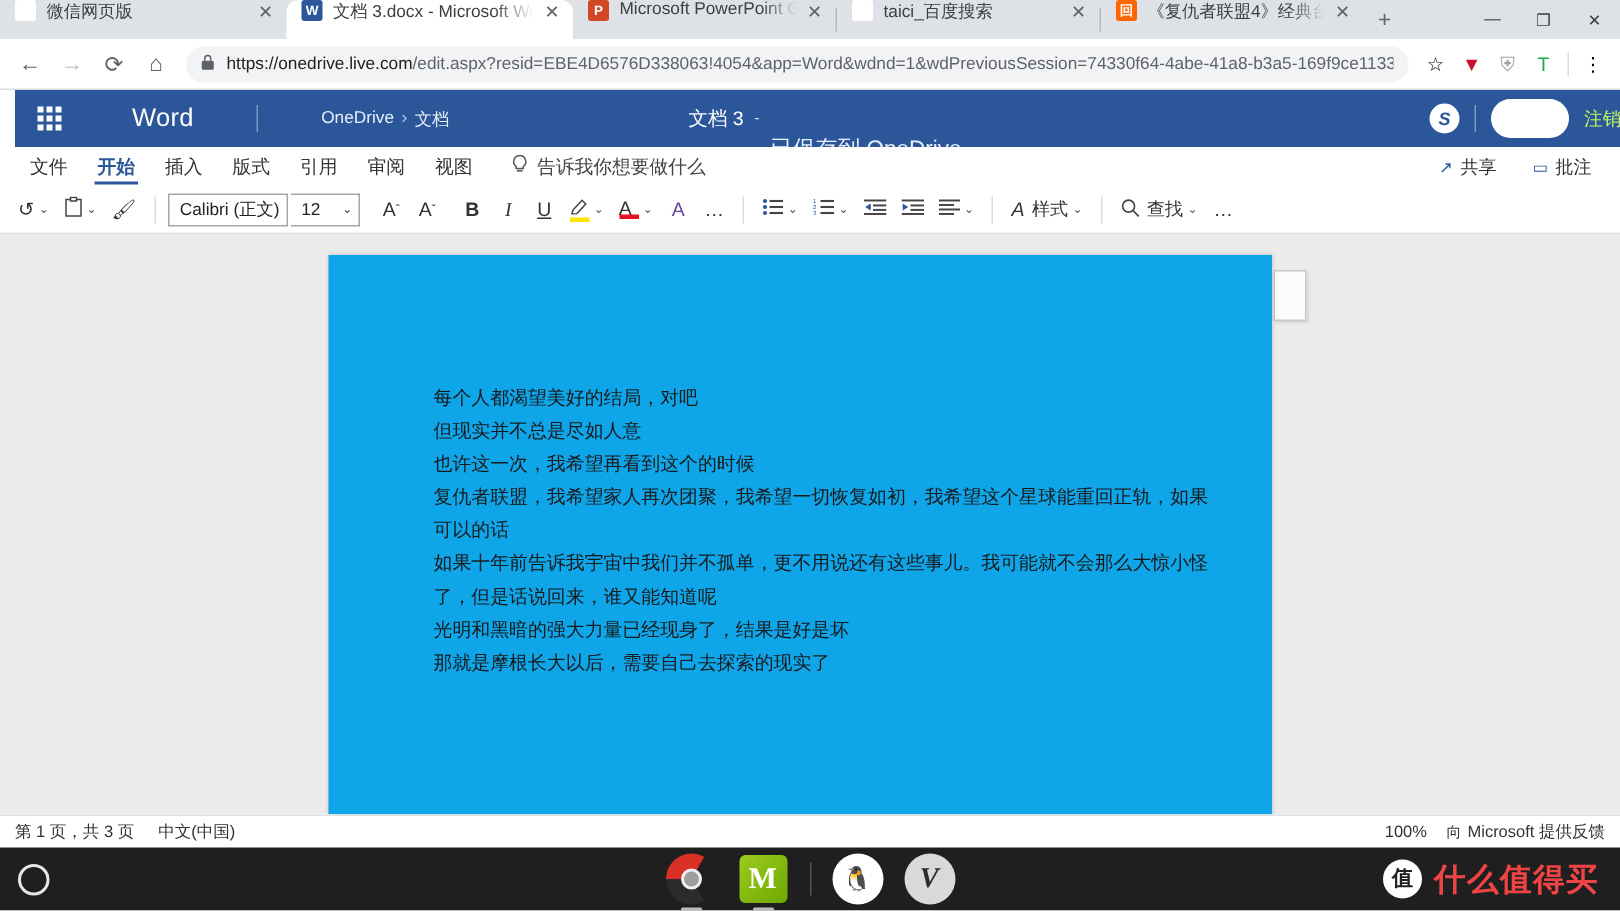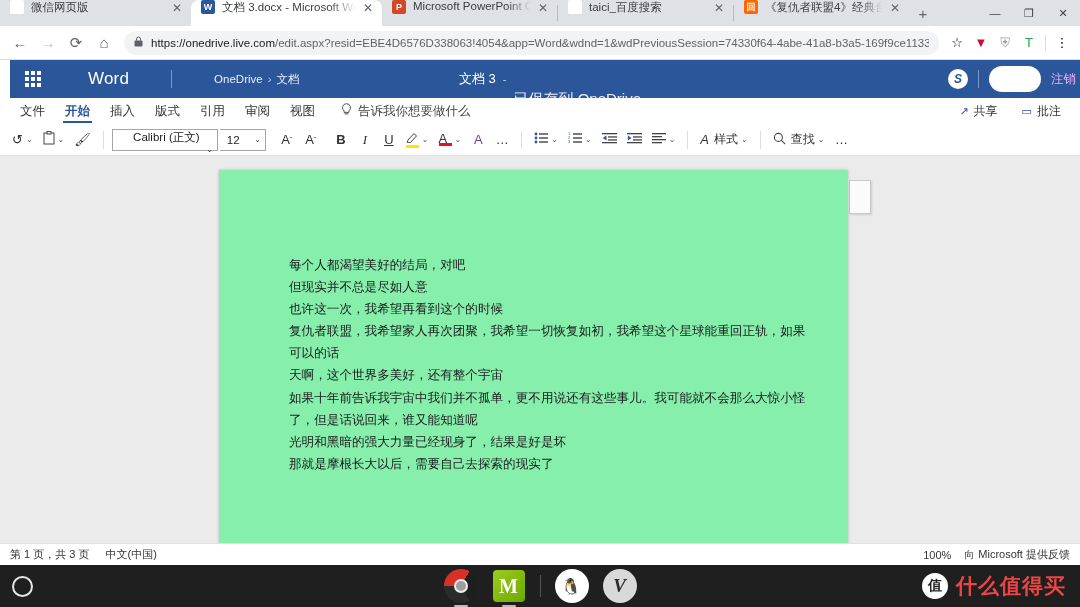--- a/index.html
+++ b/index.html
@@ -131,21 +131,21 @@
   .doc-dash { font-size: 11px; color: #cbd8ea; }
   .doc-saved { font-size: 15px; color: #e8eef7; pointer-events: auto; margin-top: 40px; }
   .wordbar-right { margin-left: auto; display: flex; align-items: center; gap: 10px; z-index: 2; }
   .skype {
     width: 20px; height: 20px; border-radius: 50%;
     background: #ffffff; color: #2b579a;
     display: flex; align-items: center; justify-content: center;
     font-size: 12px; font-weight: bold; font-style: italic;
   }
   .avatar { width: 52px; height: 26px; border-radius: 13px; background: #ffffff; }
-  .signout { font-size: 12.5px; color: #f0abfc; margin-right: 6px; }
+  .signout { font-size: 12.5px; color: #bef264; margin-right: 1px; }
 
   
   .ribbon-tabs {
     position: absolute; top: 98px; left: 0; width: 1080px; height: 26px;
     background: #ffffff;
     display: flex; align-items: center; padding: 0 10px;
     font-size: 12.5px; color: #333333;
   }
   .rtab { padding: 0 10px; height: 26px; display: flex; align-items: center; position: relative; }
   .rtab.sel { color: #2b579a; font-weight: bold; }
@@ -176,39 +176,39 @@
   }
   .tb .caret { font-size: 8px; color: #555; margin-left: 3px; }
   .tsep { width: 1px; height: 18px; background: #dcdcdc; margin: 0 6px; }
   .combo {
     height: 22px; border: 1px solid #a6a6a6; background: #fff;
     display: flex; align-items: center; padding: 0 4px 0 7px;
     font-size: 11.5px; color: #222;
   }
   .combo .val { white-space: nowrap; }
   .combo .cv { margin-left: auto; padding-left: 8px; font-size: 8px; color: #444; }
-  .combo.font { width: 106px; flex-direction: column; }
+  .combo.font { width: 80px; }
   .combo.size { width: 46px; border-left: none; }
   .ico-underline { text-decoration: underline; }
   .ico-italic { font-style: italic; font-family: "Liberation Serif", serif; }
   .ico-bold { font-weight: bold; }
   .hl-pen { position: relative; display: inline-block; }
   .hl-bar { display: block; width: 13px; height: 3px; background: #ffe600; margin-top: -1px; }
   .fc-bar { display: block; width: 13px; height: 3px; background: #e81123; margin-top: -1px; }
   .small-up { font-size: 8px; vertical-align: super; }
 
   
   .canvas {
     position: absolute; top: 156px; left: 0; width: 1080px; height: 387px;
     background: #ebebeb; overflow: hidden;
   }
   .page {
     position: absolute; top: 14px; left: 219px;
     width: 629px; height: 390px;
-    background: #86efac;
+    background: #0ea5e9;
     box-shadow: 0 0 3px rgba(0,0,0,.22);
   }
   .side-tab {
     position: absolute; top: 24px; left: 849px;
     width: 22px; height: 34px;
     background: #fbfbfb; border: 1px solid #c9c9c9;
     box-shadow: 1px 1px 2px rgba(0,0,0,.12);
   }
   .doc-body {
     position: absolute; top: 84px; left: 70px; right: 36px;
@@ -585,21 +585,20 @@
   </div>
 
   <div class="canvas">
     <div class="side-tab"></div>
     <div class="page">
       <div class="doc-body">
         <p>每个人都渴望美好的结局，对吧</p>
         <p>但现实并不总是尽如人意</p>
         <p>也许这一次，我希望再看到这个的时候</p>
         <p>复仇者联盟，我希望家人再次团聚，我希望一切恢复如初，我希望这个星球能重回正轨，如果可以的话</p>
-        <p>天啊，这个世界多美好，还有整个宇宙</p>
         <p>如果十年前告诉我宇宙中我们并不孤单，更不用说还有这些事儿。我可能就不会那么大惊小怪了，但是话说回来，谁又能知道呢</p>
         <p>光明和黑暗的强大力量已经现身了，结果是好是坏</p>
         <p>那就是摩根长大以后，需要自己去探索的现实了</p>
       </div>
     </div>
   </div>
 
   <div class="statusbar">
     <div class="sl">
       <span>第 1 页，共 3 页</span>

